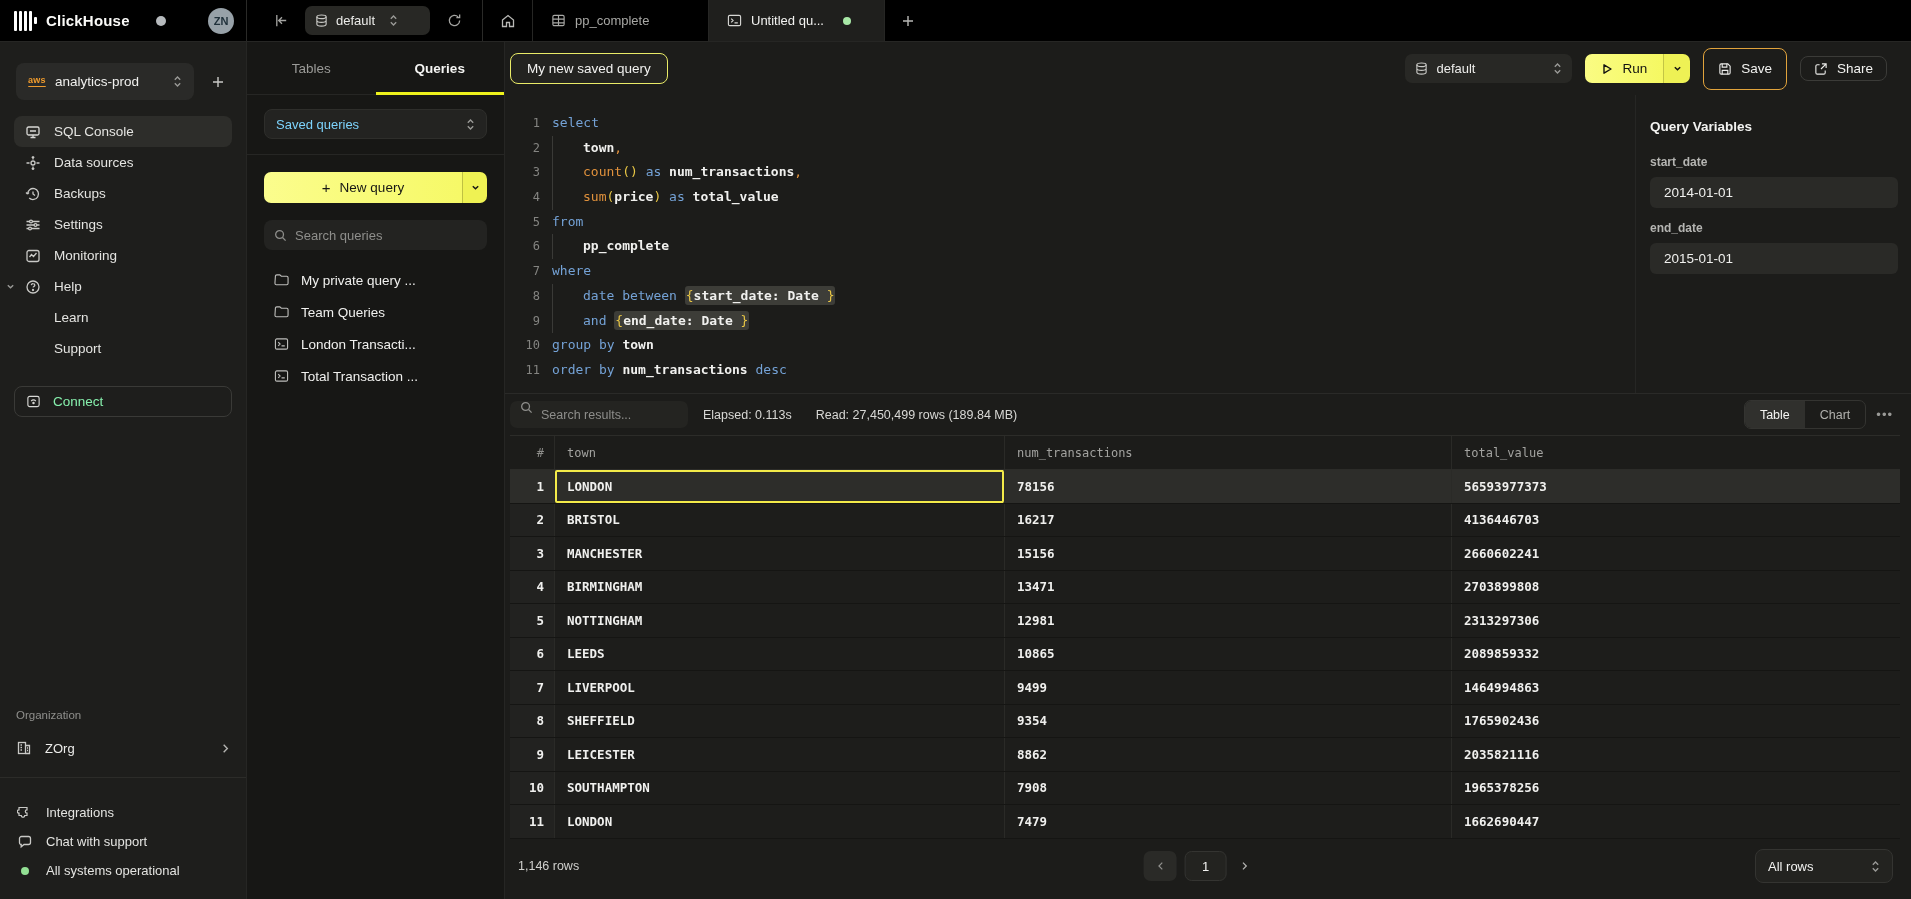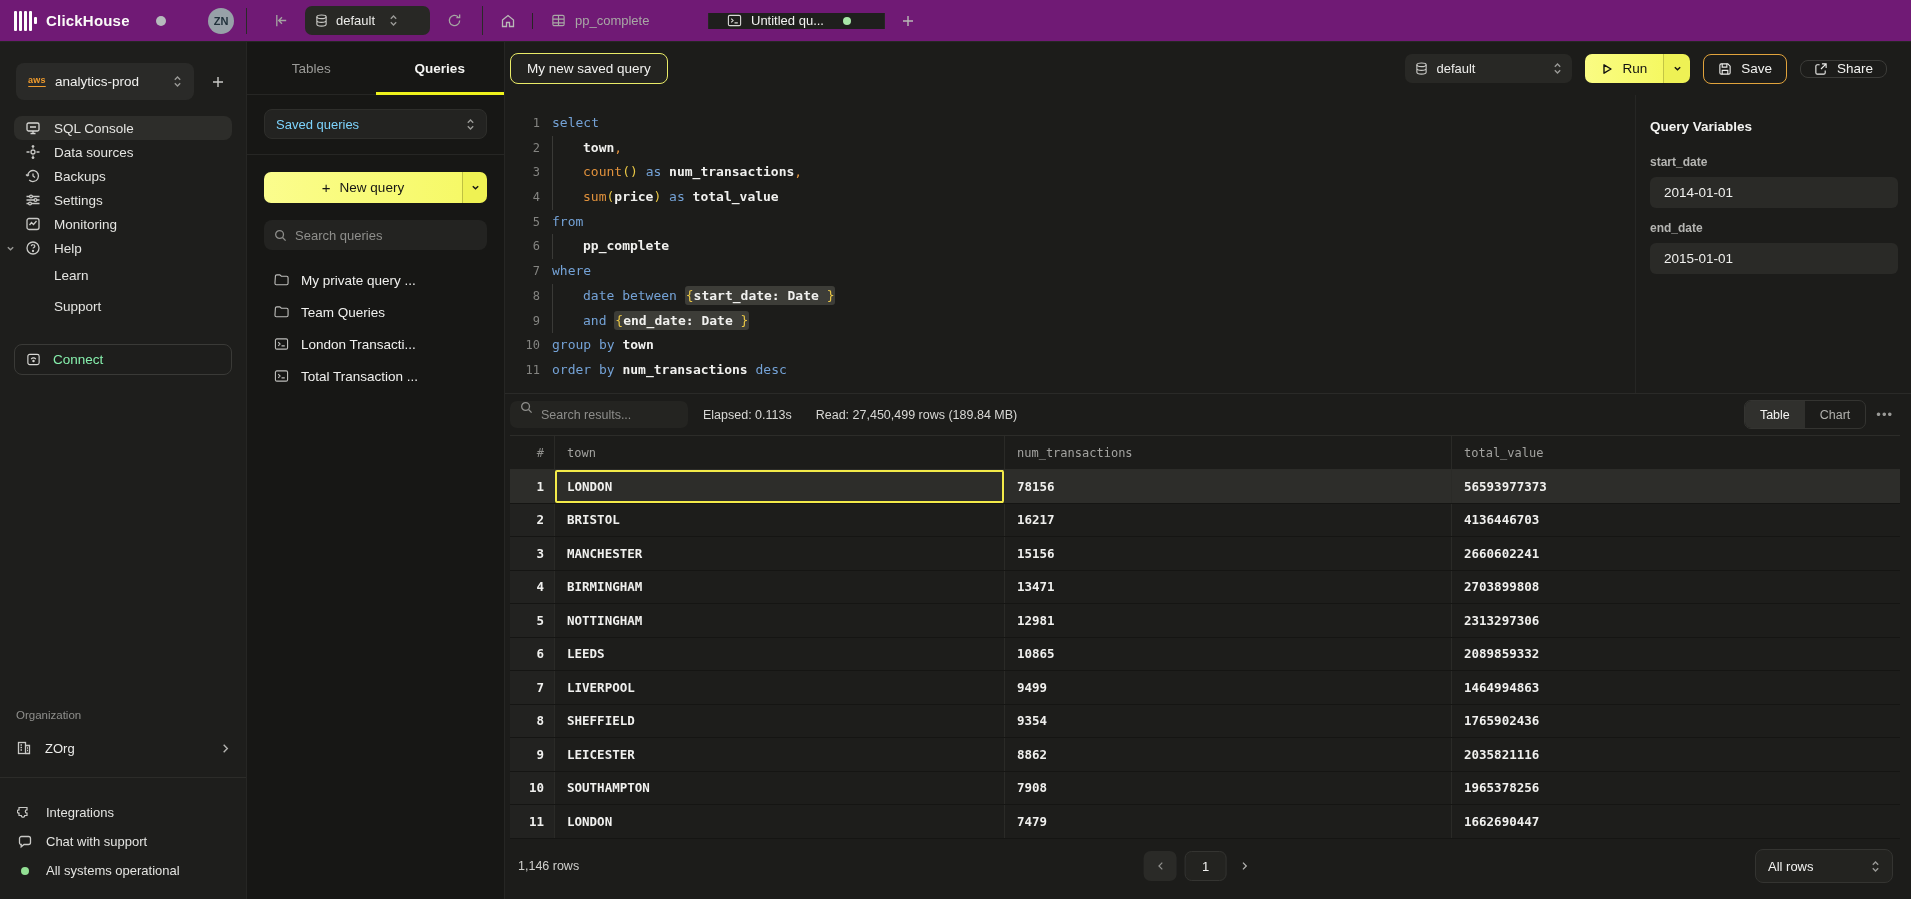--- a/index.html
+++ b/index.html
@@ -4,21 +4,21 @@
 <style>
   * { margin:0; padding:0; box-sizing:border-box; }
   html,body { background:#0e0e0c; }
   .page {
     position:relative; width:1911px; height:899px; overflow:hidden;
     background:#1c1c1a; color:#ececea;
     font-family:"Liberation Sans", sans-serif; font-size:13px;
   }
 
   
-  .topbar { display:flex; height:42px; background:#701a75; border-bottom:1px solid #262624;align-items:center; }
+  .topbar { display:flex; height:42px; background:#000000; border-bottom:1px solid #262624; }
   .brand-zone { width:247px; display:flex; align-items:center; padding:0 12px 0 14px; border-right:1px solid #2a2a28; }
   .ch-logo { display:flex; align-items:center; gap:2px; height:20px; margin-right:9px; }
   .ch-logo i { display:block; width:3px; height:20px; background:#fff; border-radius:1px; }
   .ch-logo i.short { height:7px; }
   .brand-name { font-size:15px; font-weight:700; color:#fafaf8; letter-spacing:.2px; }
   .brand-dot { width:10px; height:10px; border-radius:50%; background:#b6babd; margin-left:26px; }
   .avatar { width:26px; height:26px; border-radius:50%; background:#97a1a8; color:#20313b;
     font-size:11px; font-weight:700; display:flex; align-items:center; justify-content:center; margin-left:auto; }
   .top-controls { display:flex; align-items:center; gap:10px; padding:0 14px 0 20px; border-right:1px solid #2a2a28; }
   .icon-btn { display:flex; align-items:center; justify-content:center; width:28px; height:28px;
@@ -40,21 +40,21 @@
   .body { display:flex; height:857px; }
 
   
   .sidebar { width:247px; background:#1e1e1c; border-right:1px solid #262624; display:flex; flex-direction:column; padding:21px 0 14px; }
   .ws-row { display:flex; align-items:center; gap:10px; padding:0 14px 0 16px; }
   .ws-select { flex:1; display:flex; align-items:center; gap:9px; background:#2a2a28; border-radius:8px; height:37px; padding:0 12px; cursor:pointer; }
   .aws-mark { color:#ef9b2d; font-size:9px; font-weight:700; letter-spacing:.3px; line-height:1; }
   .aws-mark .smile { display:block; border-bottom:1.6px solid #ef9b2d; border-radius:0 0 6px 6px; margin-top:1px; }
   .ws-name { flex:1; font-size:13.5px; color:#f0f0ee; }
   .nav { margin-top:16px; padding:0 14px; }
-  .nav-item { display:flex; align-items:center; gap:13px; height:24px; padding:0 10px 0 10px;
+  .nav-item { display:flex; align-items:center; gap:13px; height:31px; padding:0 10px 0 10px;
     border-radius:8px; color:#e4e4e1; font-size:13.5px; cursor:pointer; position:relative;text-align:right; }
   .nav-item .nicon { width:17px; display:flex; justify-content:center; color:#c9c9c6; }
   .nav-item.active { background:#2d2d2a; }
   .nav-item .pre-chev { position:absolute; left:-8px; color:#9a9a97; }
   .nav-sub { display:flex; align-items:center; height:31px; padding-left:40px; color:#e4e4e1; font-size:13.5px; cursor:pointer; }
   .connect-btn { margin:22px 14px 0; height:31px; border:1px solid #3a3a37; border-radius:8px;
     display:flex; align-items:center; gap:12px; padding:0 11px; color:#86efac; font-size:13.5px; cursor:pointer; background:transparent; }
   .side-bottom { margin-top:auto; }
   .org-label { padding:0 16px; color:#8f8f8c; font-size:11.5px; margin-bottom:12px; }
   .org-row { display:flex; align-items:center; gap:13px; padding:0 16px; height:30px; color:#ececea; cursor:pointer; }
@@ -88,23 +88,23 @@
 
   
   .main { flex:1; display:flex; flex-direction:column; background:#1c1c1a; min-width:0; }
   .main-header { height:53px; display:flex; align-items:center; padding:0 24px 0 5px; }
   .query-name-pill { height:31px; border:1px solid #e9eb67; border-radius:8px; background:#232320;
     display:flex; align-items:center; padding:0 16px; color:#f2f2f0; font-size:13.5px; cursor:pointer; }
   .mh-right { margin-left:auto; display:flex; align-items:center; gap:13px; }
   .run-btn { display:flex; height:29px; border-radius:7px; overflow:hidden; cursor:pointer; }
   .run-main { background:linear-gradient(90deg,#fafc83,#f5f862); color:#131311; display:flex; align-items:center; gap:9px; padding:0 16px; font-size:13.5px; font-weight:400; }
   .run-caret { width:27px; background:#eef155; border-left:1px solid rgba(0,0,0,.18); display:flex; align-items:center; justify-content:center; color:#131311; }
-  .save-btn { height:30px; border:1.5px solid #e1a33c; border-radius:8px; background:transparent;
+  .save-btn { height:42px; border:1.5px solid #e1a33c; border-radius:8px; background:transparent;
     display:flex; align-items:center; gap:9px; padding:0 14px; color:#f2f2f0; font-size:13.5px; cursor:pointer; }
-  .share-btn { height:18px; border:1px solid #3b3b38; border-radius:8px; background:transparent;
+  .share-btn { height:25px; border:1px solid #3b3b38; border-radius:8px; background:transparent;
     display:flex; align-items:center; gap:9px; padding:0 13px; color:#f2f2f0; font-size:13.5px; cursor:pointer; }
 
   .workspace-row { height:298px; display:flex; }
   .editor { flex:1; padding-top:16px; overflow:hidden; }
   .code-line { display:flex; height:24.7px; line-height:24.7px; font-family:"DejaVu Sans Mono", monospace; font-size:13px; }
   .ln { width:35px; text-align:right; color:#84848
 1; color:#848481; font-size:12px; flex:none; }
   .lc { padding-left:12px; white-space:pre; }
   .ind { display:inline-block; width:31px; border-left:1px solid #3a3a37; height:24.7px; vertical-align:top; }
   .tk-kw { color:#74a2d6; }

